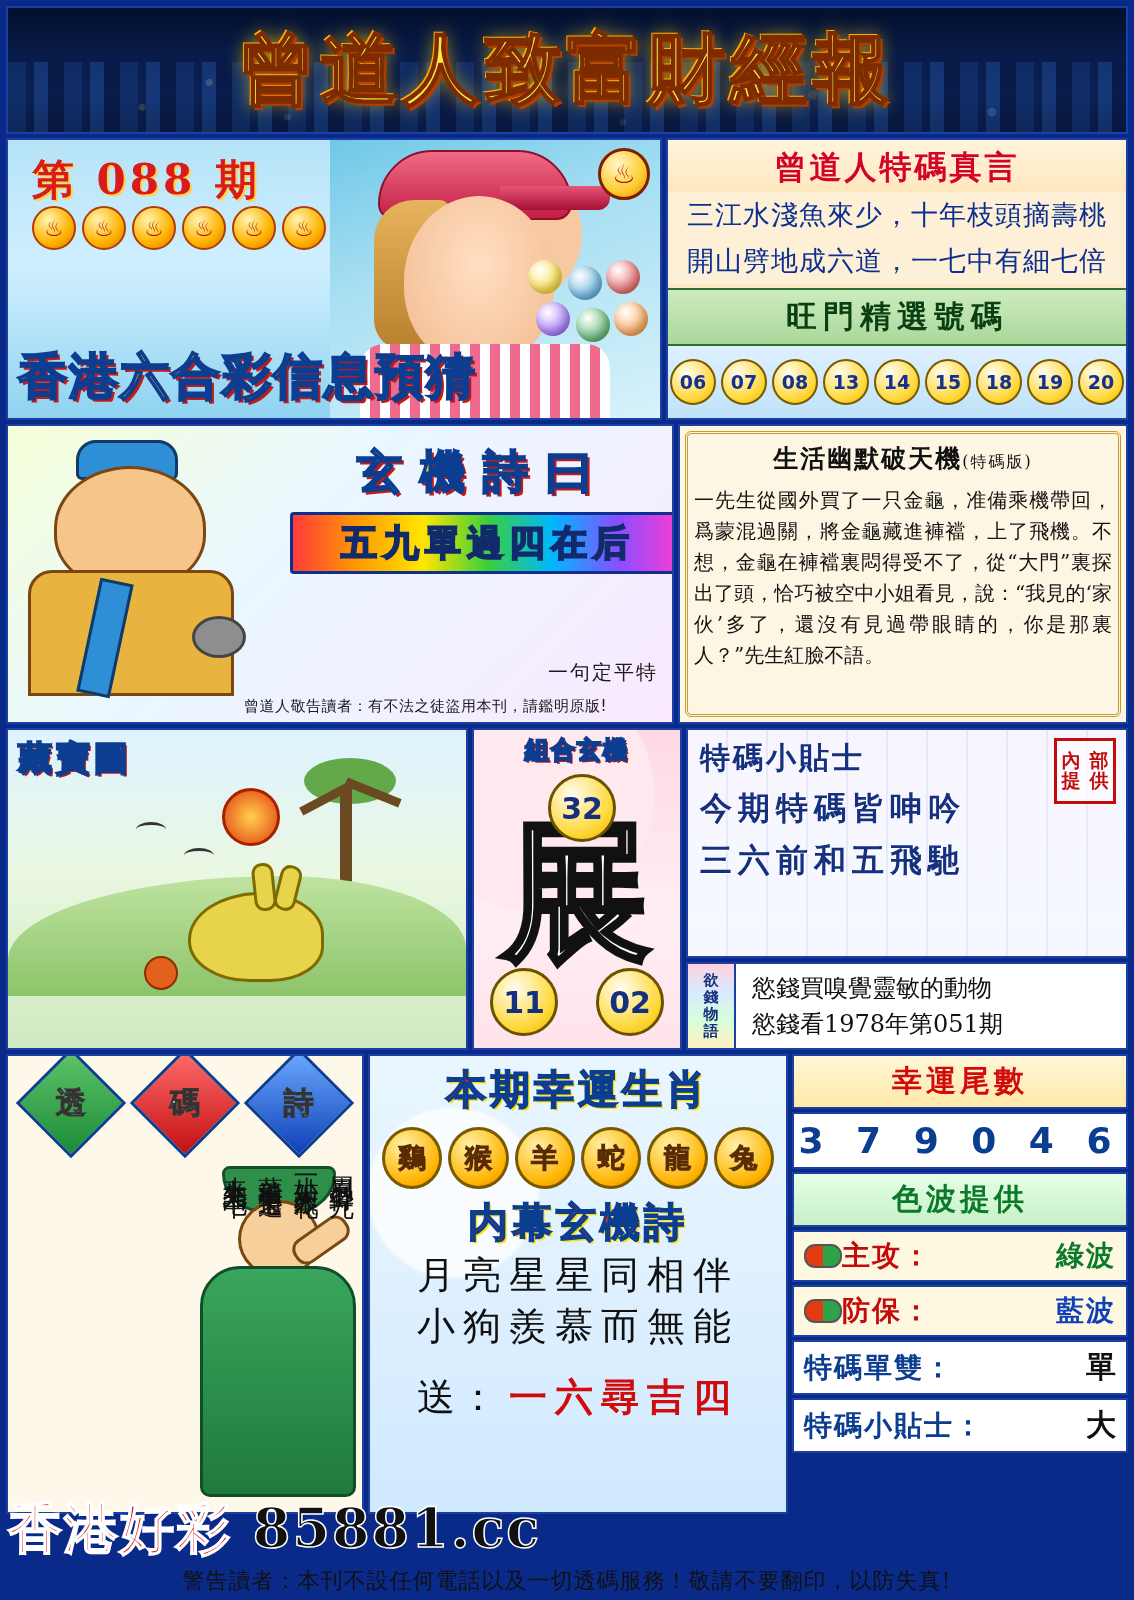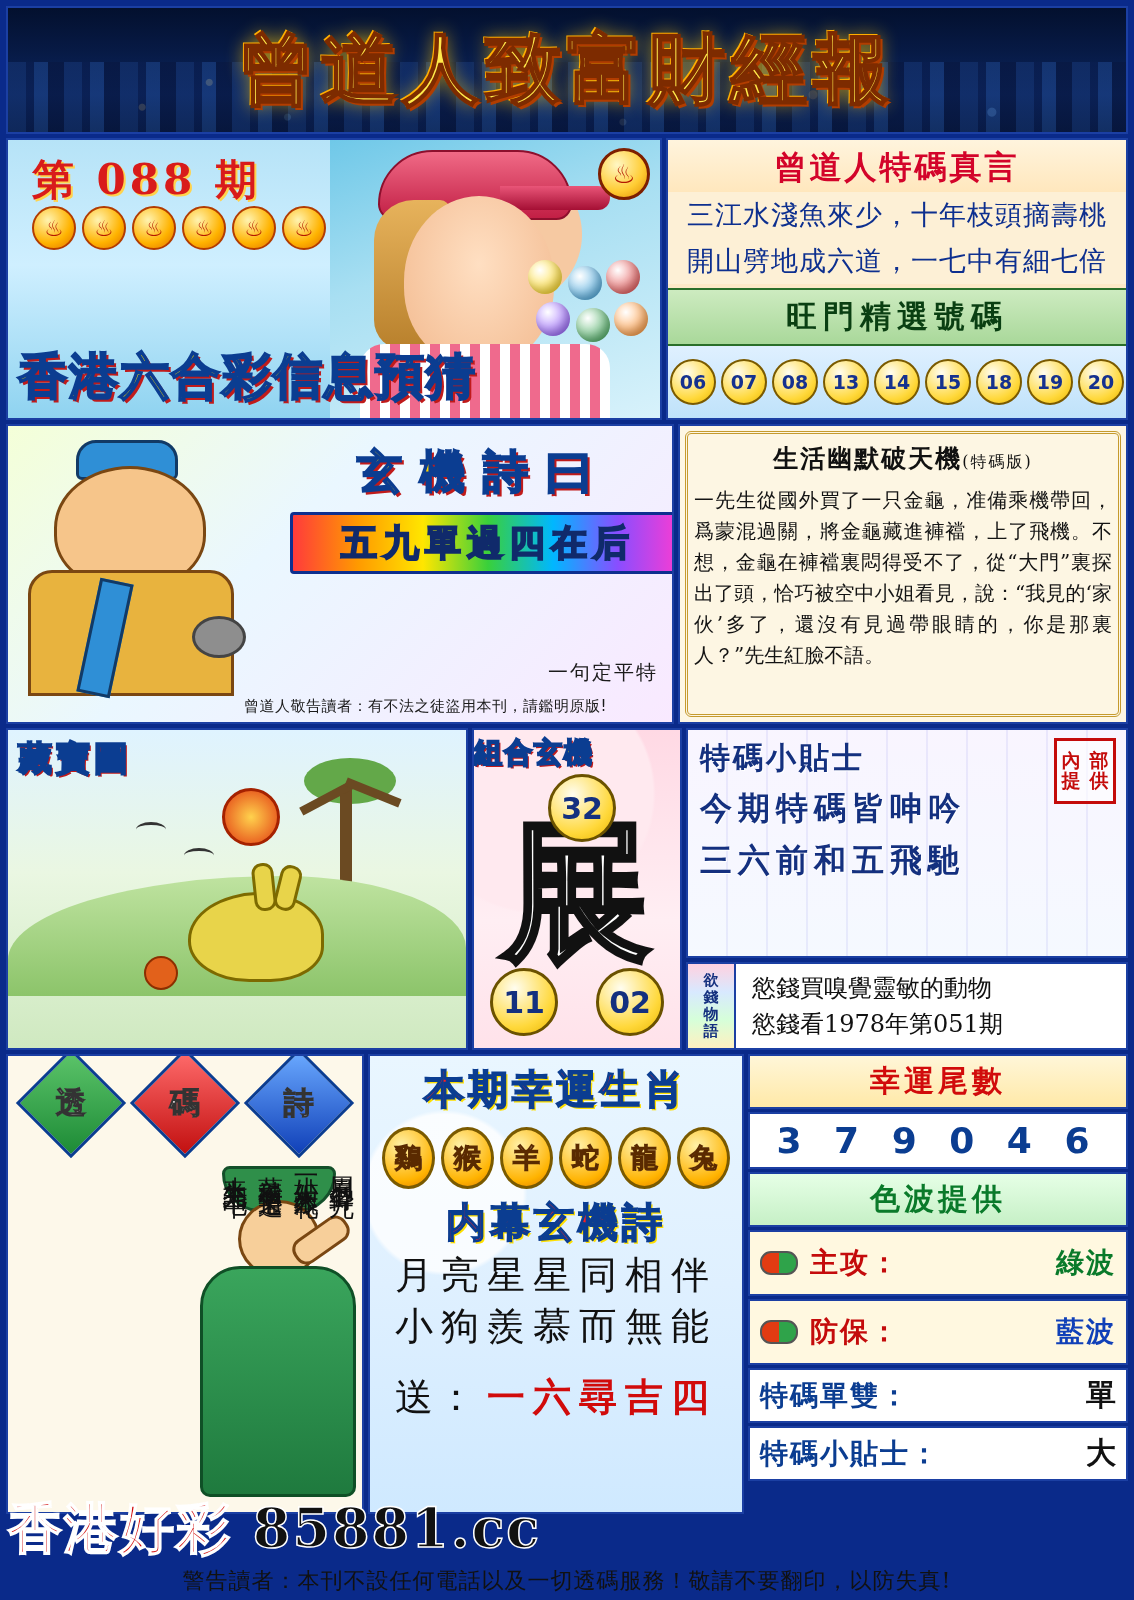--- a/index.html
+++ b/index.html
@@ -253,23 +253,23 @@
   .carrot{position:absolute;left:136px;bottom:58px;width:30px;height:30px;border-radius:50%;background:#e2611b;border:2px solid #8c2f00;}
   .tre-bird{position:absolute;width:30px;height:12px;border-top:3px solid #333;border-radius:50%;}
   .combo{
     width:210px;position:relative;
     background:
       radial-gradient(circle at 30% 20%, #ffe9ef 0 40%, transparent 41%),
       linear-gradient(180deg,#ffd9e4,#ffeef3 60%,#ffe2ea);
     overflow:hidden;
   }
   .combo-title{
-    position:absolute;left:0;right:0;top:4px;
-    font-family:"DejaVu Serif","Liberation Serif",serif;
-    font-size:28px;font-weight:bold;letter-spacing:2px;
+    position:absolute;left:0;right:0;top:4px;text-align:center;
+    font-family:"DejaVu Serif","Liberation Serif",serif;
+    font-size:24px;font-weight:bold;letter-spacing:2px;
     color:#ffe000;-webkit-text-stroke:2px #0b3d91;text-shadow:2px 2px 0 #c01b1b;
   }
   .cball{
     position:absolute;width:62px;height:62px;border-radius:50%;
     display:flex;align-items:center;justify-content:center;
     font-size:30px;font-weight:bold;border:3px solid #6b5200;
     background:radial-gradient(circle at 35% 28%,#fffdf0,#ffd83a 65%,#e8b400);
     color:#14307f;
   }
   .cb-top{left:74px;top:44px;}
@@ -355,21 +355,21 @@
     padding:4px 2px;
   }
   .monk{
     position:absolute;right:6px;top:110px;width:170px;height:330px;
   }
   .monk-hat{position:absolute;left:36px;top:0;width:108px;height:40px;background:#2f8f4a;border:3px solid #14502a;border-radius:8px 8px 40px 40px;}
   .monk-head{position:absolute;left:52px;top:34px;width:76px;height:72px;background:#f7cf9a;border:3px solid #7a4712;border-radius:50%;}
   .monk-robe{position:absolute;left:14px;top:100px;width:150px;height:225px;background:linear-gradient(180deg,#3aa55c,#1f7a3e);border:3px solid #0f4f26;border-radius:40px 40px 10px 10px;}
   .monk-arm{position:absolute;left:104px;top:60px;width:56px;height:22px;background:#f7cf9a;border:3px solid #7a4712;border-radius:12px;transform:rotate(-35deg);}
   .center-col{
-    width:376px;
+    width:420px;
     background:
       radial-gradient(circle at 20% 30%, rgba(255,255,255,.8) 0 18%, transparent 19%),
       linear-gradient(180deg,#e9f6ff,#dff0ff 50%,#cfe9ff);
     position:relative;padding:6px 12px;box-sizing:border-box;
   }
   .lucky-title{
     text-align:center;font-family:"DejaVu Serif","Liberation Serif",serif;
     font-size:40px;font-weight:bold;letter-spacing:4px;
     color:#ff1f1f;-webkit-text-stroke:1.5px #0b3d91;text-shadow:2px 2px 0 #ffe000;
   }
@@ -410,21 +410,21 @@
     font-size:36px;font-weight:bold;color:#0b3d91;letter-spacing:10px;
     background:#ffffff;border:2px solid #1b3fa3;padding:6px 0;
   }
   .wave-title{
     text-align:center;font-family:"DejaVu Serif","Liberation Serif",serif;
     font-size:30px;font-weight:bold;color:#0a7a2a;letter-spacing:4px;
     background:linear-gradient(180deg,#e6ffe6,#c6f0c6);
     border:2px solid #1b3fa3;padding:5px 0;
   }
   .wave-row{
-    display:flex;align-items:center;gap:12px;padding:12px 10px;
+    display:flex;align-items:center;gap:0;padding:5px 10px;
     background:#fff8e0;border:2px solid #1b3fa3;
     font-family:"DejaVu Serif","Liberation Serif",serif;font-size:28px;font-weight:bold;
   }
   .wave-row .k{color:#c40b0b;letter-spacing:2px;}
   .wave-row .v{color:#0a7a2a;letter-spacing:2px;margin-left:auto;}
   .wave-row.blue .v{color:#1040b8;}
   .dot2{
     width:34px;height:20px;border-radius:11px;flex:none;
     background:linear-gradient(90deg,#e23b12 50%,#2fa34a 50%);
     border:2px solid #555;

